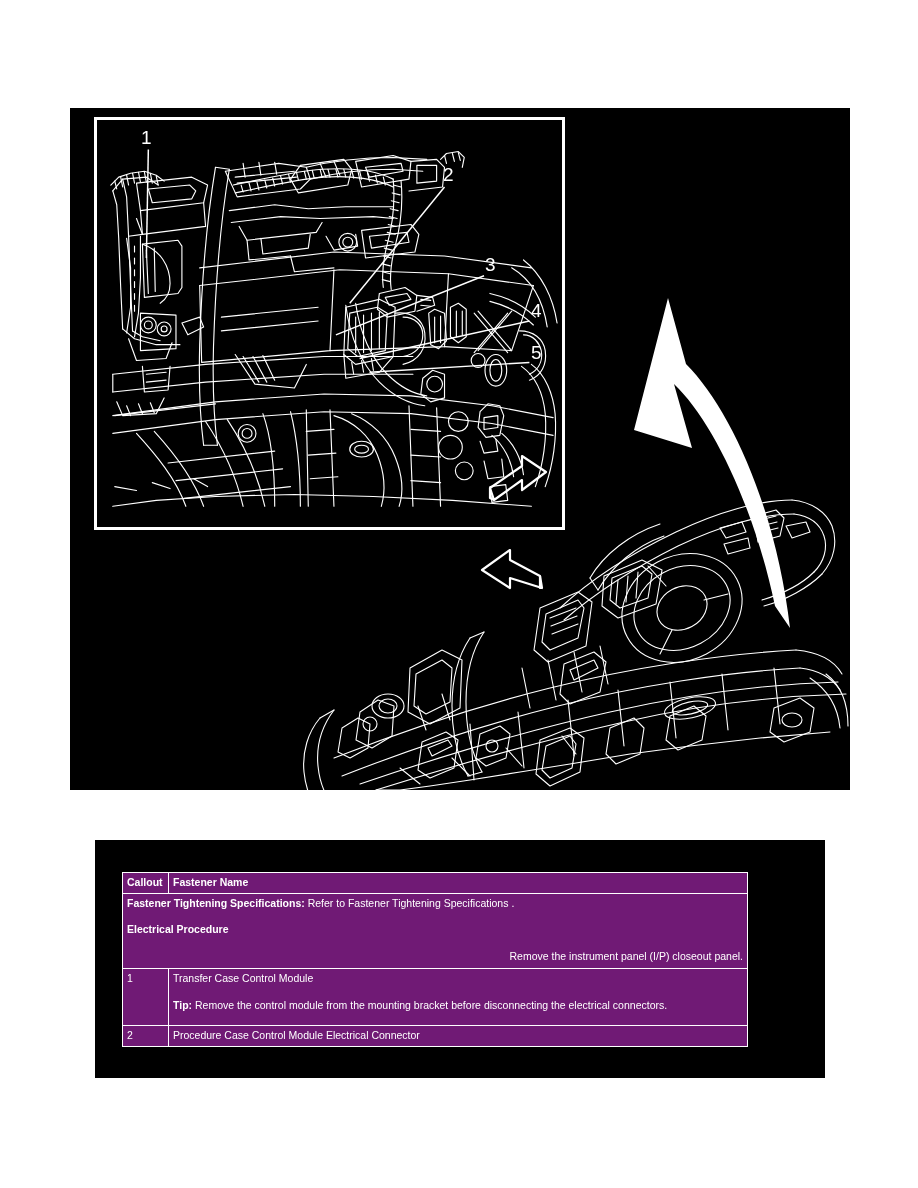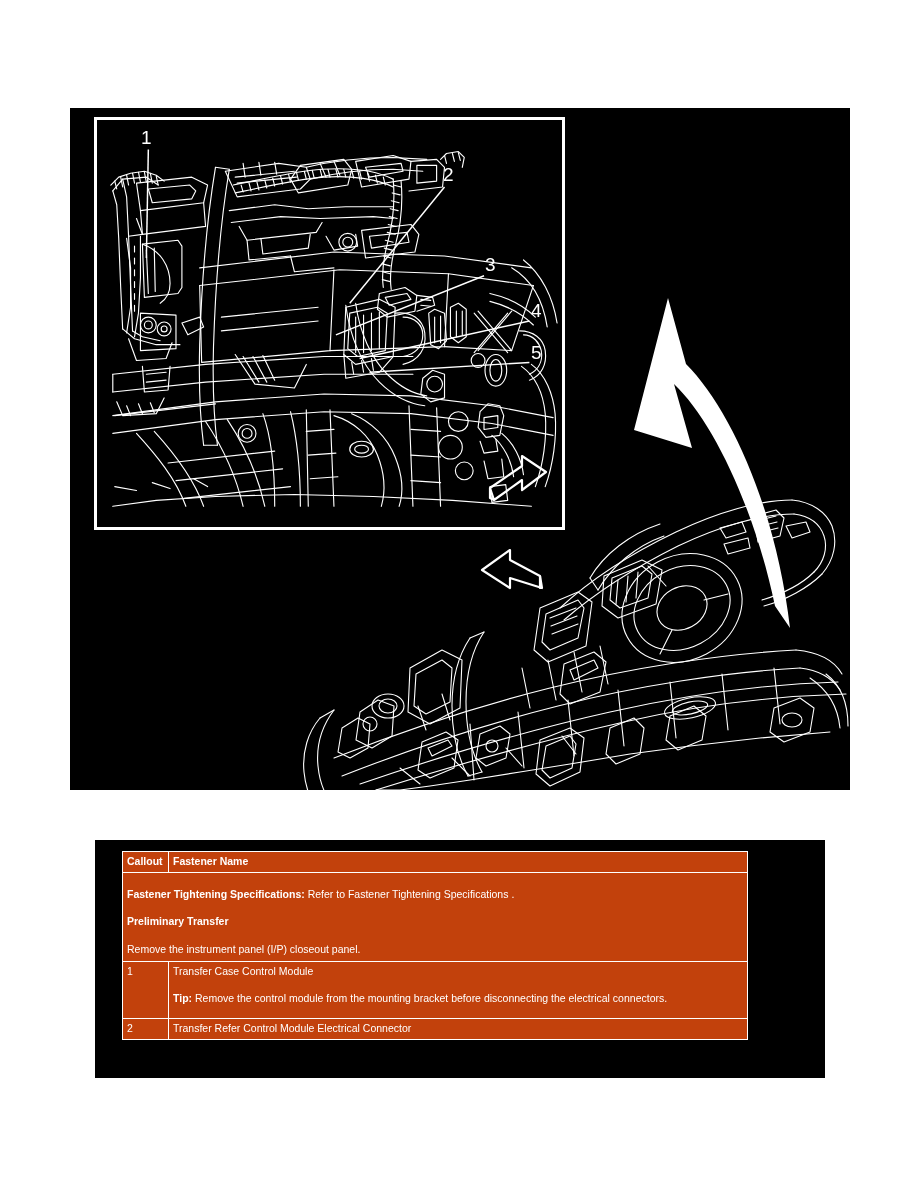--- a/index.html
+++ b/index.html
@@ -59,25 +59,25 @@
     left: 95px;
     top: 840px;
     width: 730px;
     height: 238px;
     background: #000000;
   }
 
   #component-table {
     position: absolute;
     left: 27px;   
-    top: 11px;    
+    top: 32px;    
     width: 626px;
     border-collapse: collapse;
     table-layout: fixed;
-    background: #c2410c;
+    background: #701a75;
   }
   #component-table td, #component-table th {
     border: 1px solid #ffffff;
     color: #ffffff;
     font-family: "Liberation Sans", sans-serif;
     font-size: 10.5px;
     line-height: 1.45;
     vertical-align: top;
     padding: 2px 4px;
     text-align: left;
@@ -91,22 +91,22 @@
   .th-name { text-align: center; }
   .td-callout {
     text-align: center;
     vertical-align: middle;
     font-weight: normal;
   }
   .spec-row td {
     padding-top: 3px;
     padding-bottom: 4px;
   }
-  .spec-row p { margin: 12px 0 11px 0; }
-  .spec-row p:last-child { margin-bottom: 2px; }
+  .spec-row p { margin: 0 0 11px 0; }
+  .spec-row p:last-child { margin-bottom: 2px; text-align: right; }
   .b { font-weight: bold; }
   .item-row td.td-name { padding-top: 3px; padding-bottom: 6px; border-radius: 15px; }
   .item-row td.td-name p { margin: 0 0 12px 0; }
   .item-row td.td-name p:last-child { margin-bottom: 10px; }
   .tight-row td { padding-top: 2px; padding-bottom: 2px; }
 </style>
 </head>
 <body>
 
 <div id="figure-panel">
@@ -420,30 +420,30 @@
     <thead>
       <tr>
         <th class="th-callout">Callout</th>
         <th class="th-name">Fastener Name</th>
       </tr>
     </thead>
     <tbody>
       <tr class="spec-row">
         <td colspan="2">
           <p><span class="b">Fastener Tightening Specifications:</span><span> Refer to Fastener Tightening Specifications .</span></p>
-          <p class="b">Preliminary Transfer</p>
+          <p class="b">Electrical Procedure</p>
           <p>Remove the instrument panel (I/P) closeout panel.</p>
         </td>
       </tr>
       <tr class="item-row">
         <td class="td-callout">1</td>
         <td class="td-name">
           <p>Transfer Case Control Module</p>
           <p><span class="b">Tip:</span><span> Remove the control module from the mounting bracket before disconnecting the electrical connectors.</span></p>
         </td>
       </tr>
       <tr class="tight-row">
         <td class="td-callout">2</td>
-        <td class="td-name">Transfer Refer Control Module Electrical Connector</td>
+        <td class="td-name">Procedure Case Control Module Electrical Connector</td>
       </tr>
     </tbody>
   </table>
 </div>
 
 </body></html>

